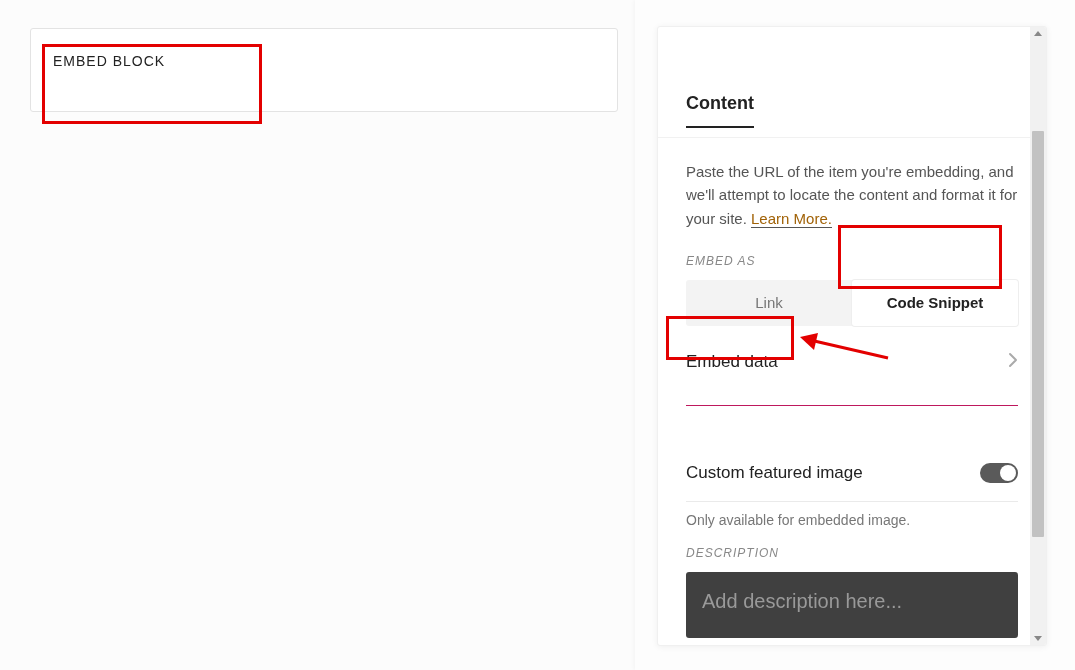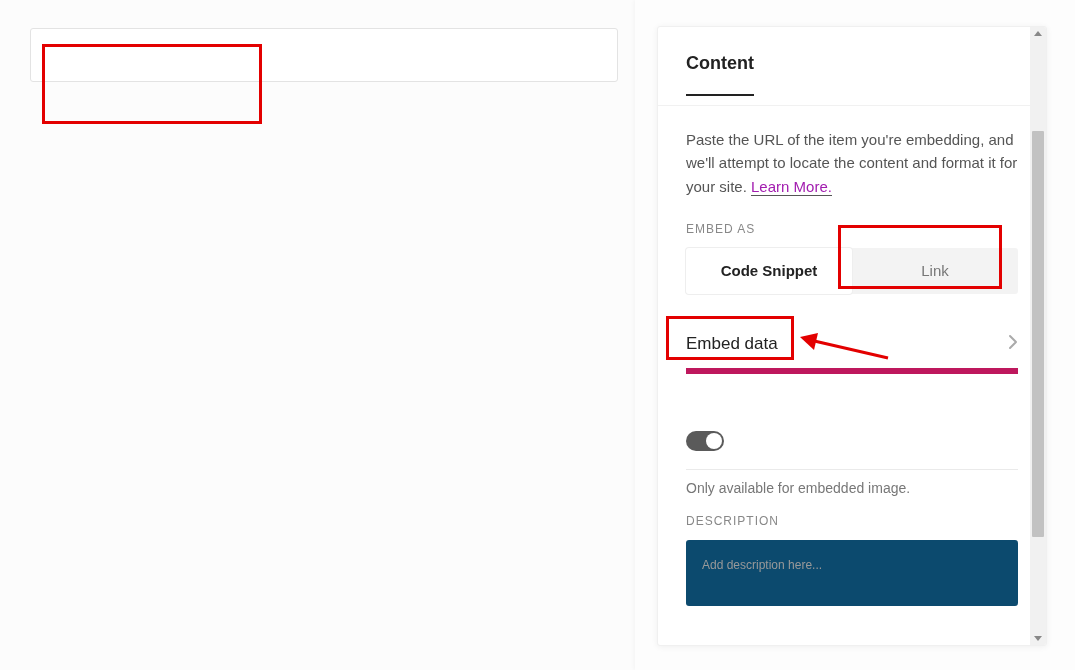--- a/index.html
+++ b/index.html
@@ -56,51 +56,53 @@
     box-shadow: 0 1px 6px rgba(0,0,0,0.06);
     overflow: hidden;
   }
   .panel-header {
     padding: 26px 28px 10px 28px;
   }
   .panel-tab {
     font-size: 18px;
     font-weight: 600;
     color: #222;
-    padding-bottom: 20px;
+    padding-bottom: 12px;
     border-bottom: 2px solid #222;
     display: inline-block;
+    margin-top: 40px;
   }
   .panel-divider-full {
     border-bottom: 1px solid #f1f1f1;
     margin-top: -1px;
   }
   .panel-body {
     padding: 22px 28px 10px 28px;
     position: relative;
     height: calc(100% - 70px);
     overflow-y: auto;
   }
   .info-text {
     font-size: 15px;
     color: #555;
     line-height: 1.55;
   }
   .learn-more {
-    color: #a21caf;
+    color: #a16207;
     border-bottom: 1px solid #555;
     cursor: pointer;
   }
   .section-label {
     font-size: 12px;
     letter-spacing: 1px;
     color: #888;
     margin-top: 24px;
     margin-bottom: 12px;
     font-weight: 500;
+    font-style: italic;
   }
   .segmented {
     display: flex;
     width: 100%;
     height: 46px;
     background: #f3f3f3;
     border-radius: 3px;
   }
   .segmented-btn {
     flex: 1;
@@ -113,24 +115,23 @@
   }
   .segmented-btn.selected {
     background: #fff;
     color: #222;
     font-weight: 600;
     box-shadow: 0 0 0 1px #eee;
     border-radius: 3px;
   }
   .row-item {
     display: flex;
-    align-items: center;
     justify-content: space-between;
     height: 54px;
-    border-bottom: 6px solid #be185d;
+    border-bottom: 1px solid #be185d;
     cursor: pointer;
   }
   .row-label {
     font-size: 17px;
     color: #222;
   }
   .chevron {
     color: #888;
   }
   .toggle-row {
@@ -163,25 +164,25 @@
     border-radius: 50%;
   }
   .helper-text {
     font-size: 14px;
     color: #777;
     margin-top: 10px;
   }
   .desc-input {
     width: 100%;
     height: 66px;
-    background: #0c4a6e;
+    background: #404040;
     border: none;
     border-radius: 3px;
     padding: 18px 16px;
-    font-size: 12px;
+    font-size: 20px;
     color: #999;
     resize: none;
     font-family: inherit;
   }
   .desc-input::placeholder { color: #999; }
   
   .annot {
     position: absolute;
     border: 3px solid #e30000;
     pointer-events: none;
@@ -215,54 +216,56 @@
     border-right: 4px solid transparent;
   }
   .scroll-tri-up { top: 4px; border-bottom: 5px solid #888; }
   .scroll-tri-down { bottom: 4px; border-top: 5px solid #888; }
 </style>
 </head>
 <body>
 
 <div class="main-area">
   <div class="embed-block">
+    <div class="embed-block-title">EMBED BLOCK</div>
   </div>
 </div>
 
 <div class="panel-shadow"></div>
 
 <div class="panel">
   <div class="panel-header">
     <span class="panel-tab">Content</span>
   </div>
   <div class="panel-divider-full"></div>
 
   <div class="panel-body">
     <div class="info-text">
       <span>Paste the URL of the item you're embedding, and we'll attempt to locate the content and format it for your site. </span><span class="learn-more">Learn More.</span>
     </div>
 
     <div class="section-label">EMBED AS</div>
     <div class="segmented">
+      <div class="segmented-btn">Link</div>
       <div class="segmented-btn selected">Code Snippet</div>
-      <div class="segmented-btn">Link</div>
     </div>
 
     <div style="height:26px"></div>
 
     <div class="row-item">
       <span class="row-label">Embed data</span>
       <span class="chevron">
         <svg width="10" height="16" viewBox="0 0 10 16">
             <path d="M2 2 L8 8 L2 14" stroke="#aaa" stroke-width="2" fill="none" stroke-linecap="round" stroke-linejoin="round"></path>
           </svg>
       </span>
     </div>
 
     <div class="toggle-row">
+      <span class="toggle-label">Custom featured image</span>
       <div class="toggle">
         <div class="toggle-knob"></div>
       </div>
     </div>
     <div class="helper-text">Only available for embedded image.</div>
 
     <div class="section-label" style="margin-top:18px">DESCRIPTION</div>
     <textarea class="desc-input" placeholder="Add description here..." style=""></textarea>
   </div>
 

